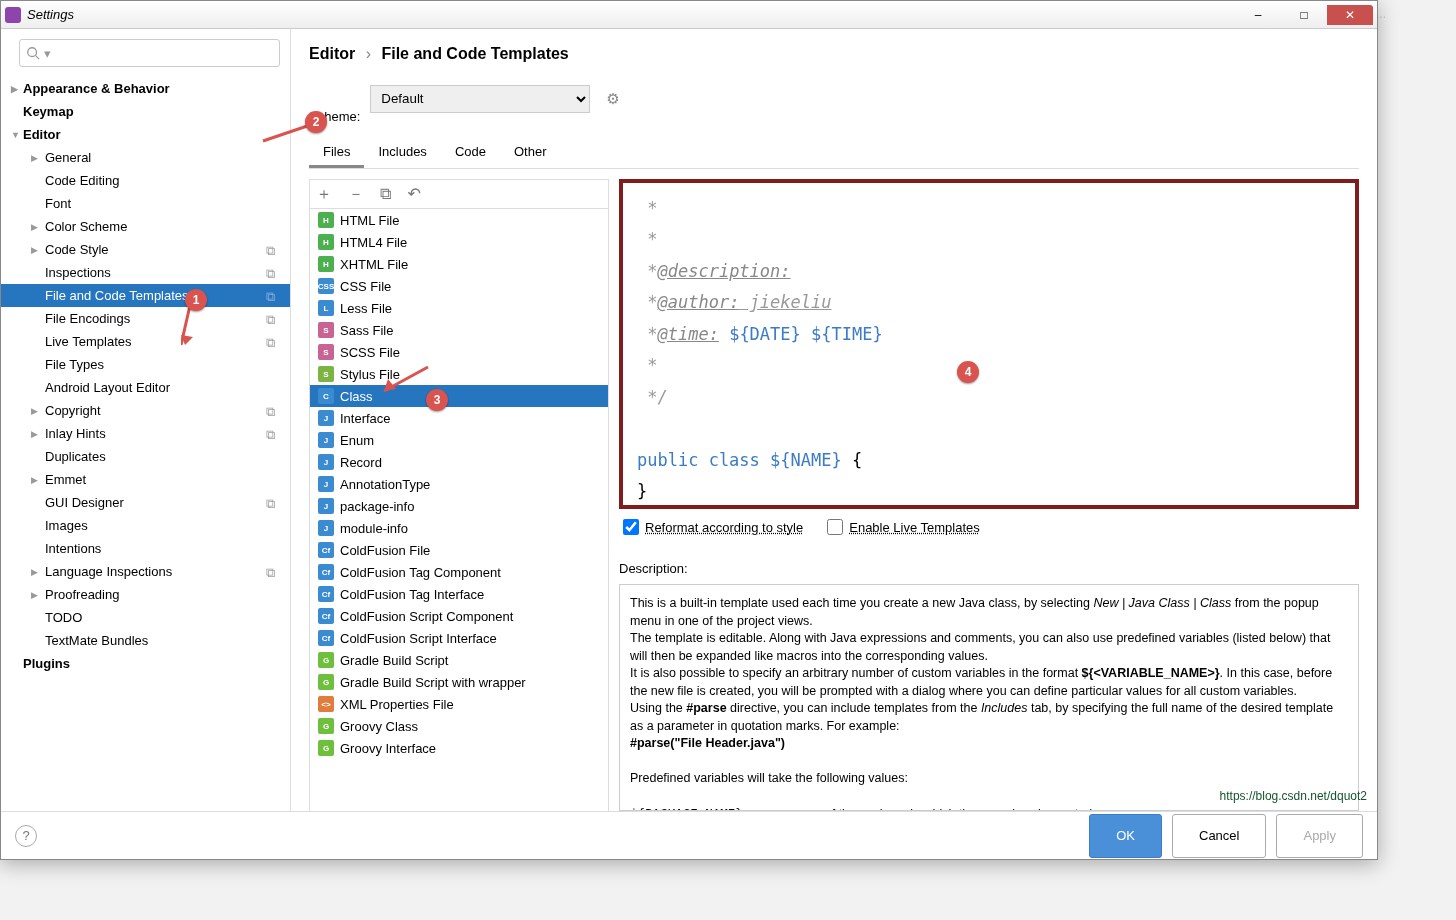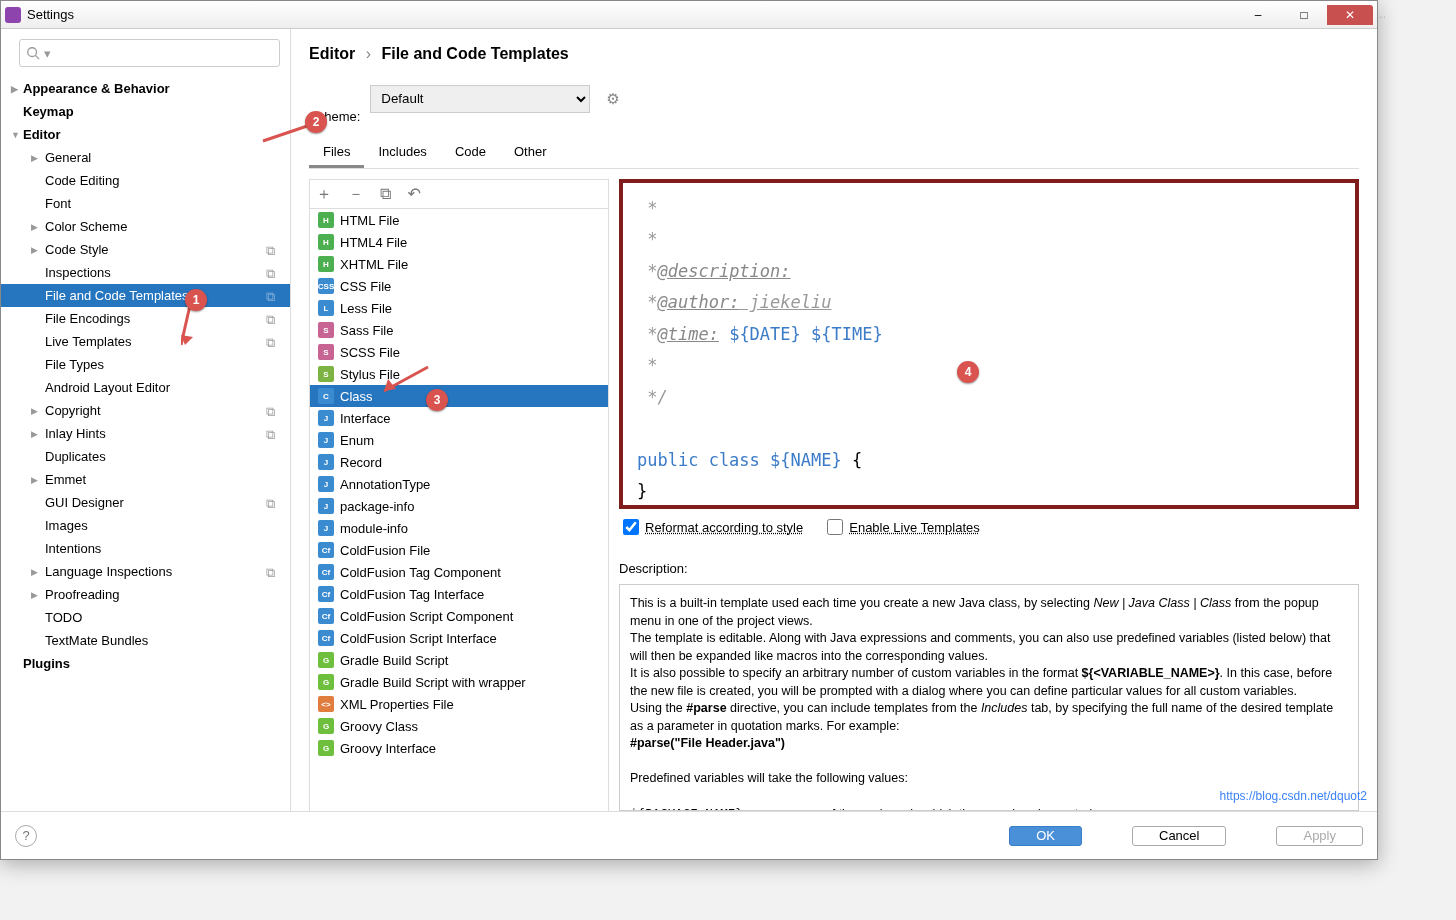--- a/index.html
+++ b/index.html
@@ -1,20 +1,20 @@
 <!DOCTYPE html>
 <html><head>
 <meta charset="utf-8">
 <style>
 * { box-sizing: border-box; margin: 0; padding: 0; }
 body { font-family: "Segoe UI", Tahoma, sans-serif; font-size: 13px; background: #f2f2f2; color: #000; width: 1456px; height: 920px; overflow: hidden; position: relative; }
 .window { width: 1378px; height: 860px; background: #fff; border: 1px solid #888; position: absolute; top: 0; left: 0; box-shadow: 0 4px 20px rgba(0,0,0,0.3); }
 .titlebar { height: 28px; background: linear-gradient(#fff,#eee); border-bottom: 1px solid #ccc; display: flex; align-items: center; padding: 0 4px; }
 .titlebar .appicon { width: 16px; height: 16px; background: #8e44ad; border-radius: 3px; margin-right: 6px; }
-.titlebar .title { font-size: 13px; }
+.titlebar .title { font-size: 13px; font-style: italic; }
 .titlebar .winbtns { margin-left: auto; display: flex; }
 .titlebar .winbtn { width: 46px; height: 20px; display:flex; align-items:center; justify-content:center; font-size:12px; }
 .titlebar .closebtn { background: #c8504f; color: #fff; border-radius: 0 3px 0 0;}
 .content { display: flex; height: 782px; }
 .sidebar { width: 290px; border-right: 1px solid #ddd; padding-top: 10px; }
 .searchbox { margin: 0 10px 10px 18px; height: 28px; border: 1px solid #ccc; border-radius: 3px; display:flex; align-items:center; padding:0 6px;}
 .searchbox svg { margin-right:4px;}
 .nav { overflow-y: auto; height: 740px; }
 .nav .item { padding: 4px 10px 4px 22px; display:flex; align-items:center; cursor:default; position:relative;}
 .nav .item.lvl0 { font-weight: bold; padding-left: 22px;}
@@ -52,26 +52,26 @@
 .opts label { display:flex; align-items:center; gap:6px;}
 .opts input[type=checkbox]{ width:16px; height:16px;}
 .desclabel { margin-top:16px; font-size:13px;}
 .descbox { border: 1px solid #ccc; flex:1; margin-top:8px; padding: 10px; font-size: 12.5px; line-height:1.4; overflow:auto;}
 .descbox b { font-weight:bold;}
 .descbox i { font-style:italic;}
 .descbox .mono { font-family:monospace;}
 .footer { height: 48px; border-top: 1px solid #ddd; display:flex; align-items:center; padding: 0 14px;}
 .footer .help { width:22px; height:22px; border:1px solid #aaa; border-radius:50%; display:flex; align-items:center; justify-content:center; color:#777;}
 .footer .btns { margin-left:auto; display:flex; gap:10px;}
-.footer button { height: 20px; padding: 0 26px; border:1px solid #aaa; background:#fff; border-radius:3px; font-size:13px;margin-left:40px;}
+.footer button { height: 44px; padding: 0 26px; border:1px solid #aaa; background:#fff; border-radius:3px; font-size:13px;}
 .footer button.primary { background:#4a90d9; color:#fff; border-color:#3a7ec7;}
 .footer button:disabled { color:#aaa;}
 .callout { position:absolute; width:22px; height:22px; background:#d9534f; color:#fff; border-radius:50%; display:flex; align-items:center; justify-content:center; font-size:12px; font-weight:bold; box-shadow:0 1px 2px rgba(0,0,0,.4); z-index:10;}
 .redarrow { position:absolute; z-index:9;}
-.watermark { position:absolute; right:10px; bottom:56px; color:#3b82f6; font-size:12px;}
+.watermark { position:absolute; right:10px; bottom:56px; color:#14532d; font-size:12px;}
 .toolbar-bg { position:absolute; top:0; right:0; height:28px; display:flex; align-items:center; gap:8px; padding-right:70px; opacity:.35; font-size:12px; color:#777;}
 </style>
 </head>
 <body>
 
 <div class="toolbar-bg">
   <span>▶</span>
   <span>Add Configuration...</span>
 </div>
 

